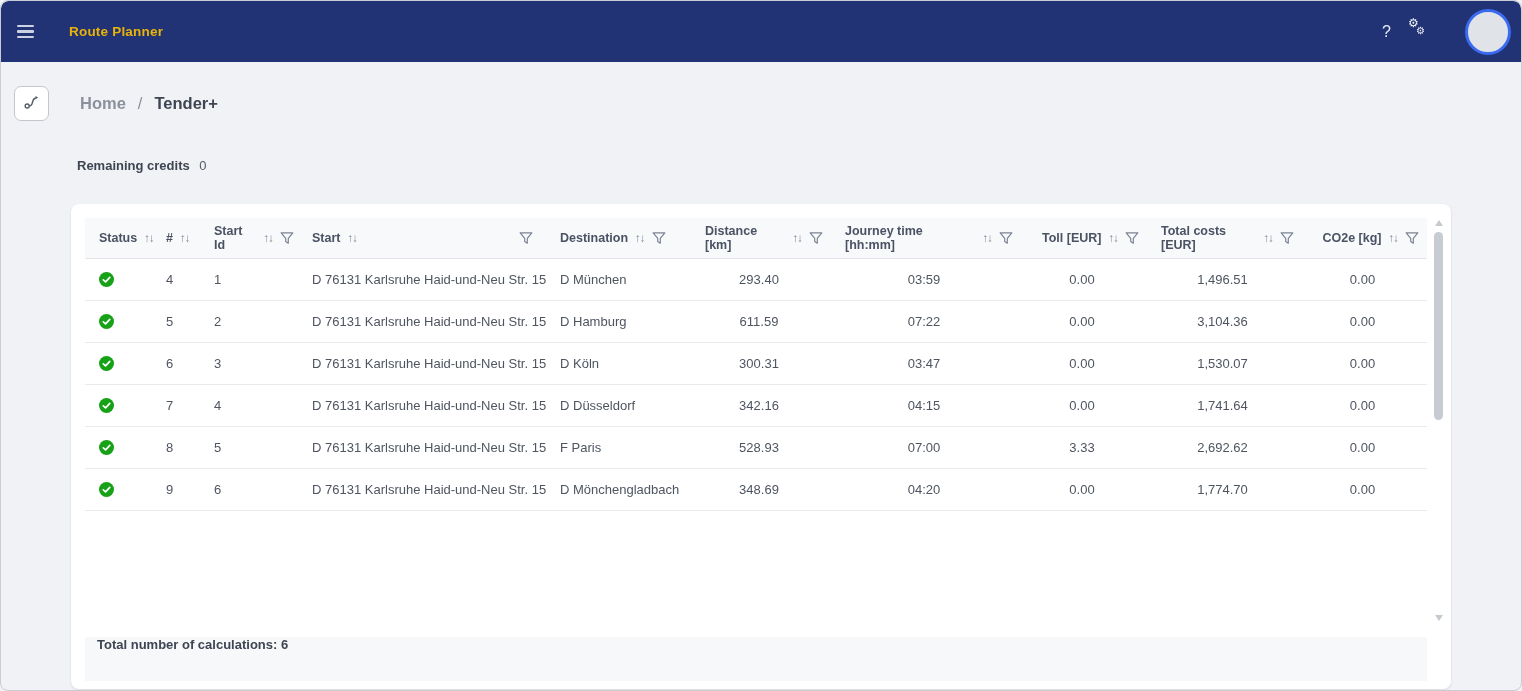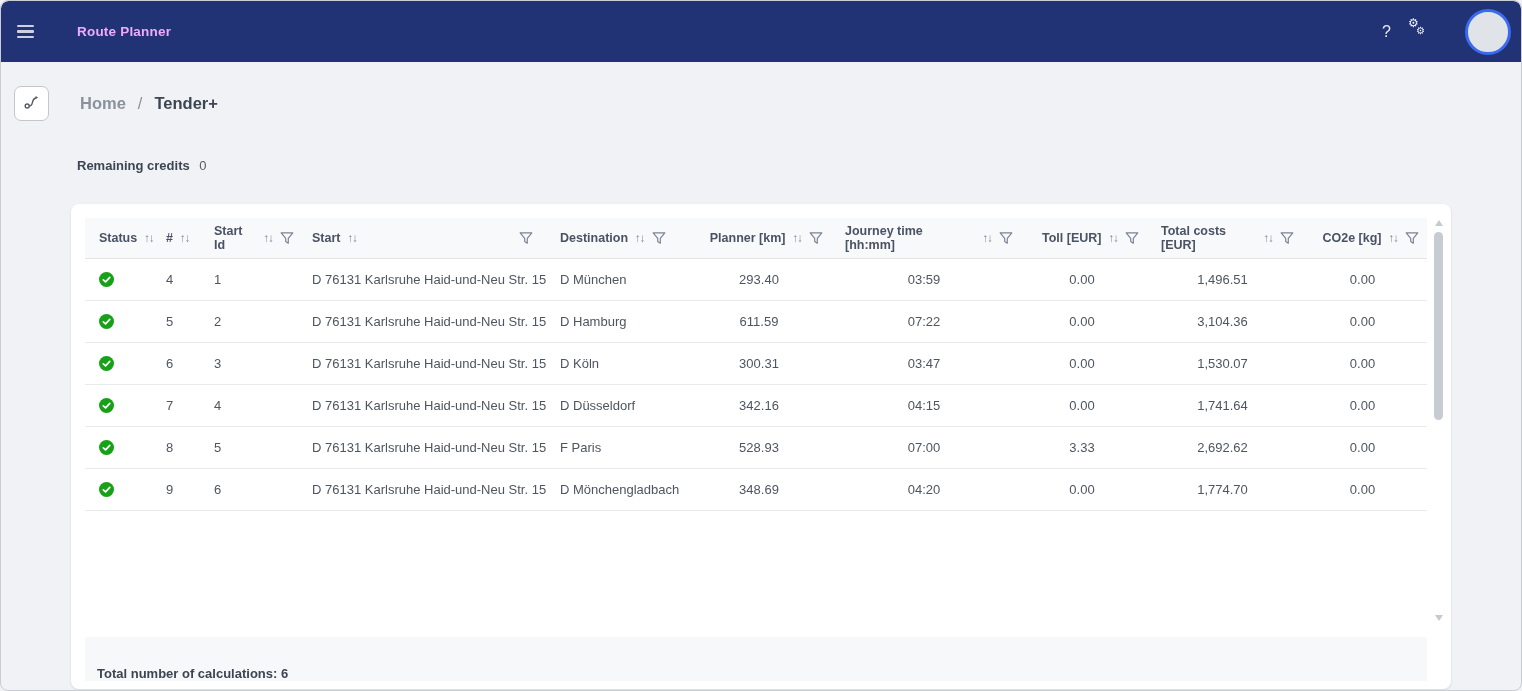--- a/index.html
+++ b/index.html
@@ -14,21 +14,21 @@
   }
   
   .navbar {
     height:61px; background:#213275;
     display:flex; align-items:center;
     padding:0 10px 0 16px;
     border-radius:8px 8px 0 0;
   }
   .hamburger { width:32px; height:32px; display:flex; flex-direction:column; justify-content:center; gap:3px; cursor:pointer; background:none; border:none; }
   .hamburger span { display:block; width:17px; height:2.4px; background:#ccd2e2; border-radius:1px; }
-  .nav-title { color:#f0abfc; font-size:13.5px; font-weight:bold; margin-left:28px; letter-spacing:.2px; }
+  .nav-title { color:#eab308; font-size:13.5px; font-weight:bold; margin-left:20px; letter-spacing:.2px; }
   .nav-spacer { flex:1; }
   .nav-icon-btn { background:none; border:none; color:#e6e9f4; cursor:pointer; padding:4px 8px; }
   .help-btn { font-size:16px; font-weight:400; color:#e8ebf5; }
   .cogs { position:relative; width:24px; height:24px; display:inline-block; }
   .cogs .gear-a { position:absolute; top:-2px; left:1px; font-size:12px; color:#eef0f8; }
   .cogs .gear-b { position:absolute; top:7px; left:9px; font-size:10px; color:#eef0f8; }
   .avatar {
     width:46px; height:46px; border-radius:50%;
     background:#e0e4e9; border:3px solid #3a6af0;
     margin-left:26px; cursor:pointer;
@@ -82,21 +82,21 @@
   .th .push-right { margin-left:auto; margin-right:9px; }
   .tbody-wrap { flex:1; overflow:hidden; }
   .trow { height:42px; border-bottom:1px solid #e9eaee; color:#4e5560; font-size:13px; }
   .td { padding:0 4px 0 14px; white-space:nowrap; overflow:hidden; }
   .td.num { text-align:center; padding:0 8px 0 4px; }
   .status-cell { display:flex; align-items:center; padding-left:14px; }
   .check { width:15px; height:15px; display:block; }
   
   .tfoot {
     background:#f7f8fa; height:44px;
-    display:flex; align-items:flex-end;
+    display:flex; align-items:flex-start;
     padding-left:12px;
     font-size:13px; font-weight:bold; color:#3e4552;
     margin-top:auto;
   }
   
   .vscroll {
     position:absolute; top:16px; right:7px; bottom:68px; width:11px;
     display:flex; flex-direction:column; align-items:center;
   }
   .vscroll .arrow-up, .vscroll .arrow-down { width:0; height:0; border-left:4px solid transparent; border-right:4px solid transparent; }
@@ -181,21 +181,21 @@
     <div class="th">
       <span>Destination</span>
       <span class="sort">↑↓</span>
       <span class="filter-ic">
           <svg viewBox="0 0 14 14" width="14" height="14">
             <path d="M1.2 1.8h11.6L8.3 7.4v4.8L5.7 10.5V7.4z" fill="none" stroke="#7b8494" stroke-width="1.2" stroke-linejoin="round"></path>
           </svg>
         </span>
     </div>
     <div class="th num">
-      <span>Planner [km]</span>
+      <span>Distance [km]</span>
       <span class="sort">↑↓</span>
       <span class="filter-ic">
           <svg viewBox="0 0 14 14" width="14" height="14">
             <path d="M1.2 1.8h11.6L8.3 7.4v4.8L5.7 10.5V7.4z" fill="none" stroke="#7b8494" stroke-width="1.2" stroke-linejoin="round"></path>
           </svg>
         </span>
     </div>
     <div class="th num">
       <span>Journey time [hh:mm]</span>
       <span class="sort">↑↓</span>

